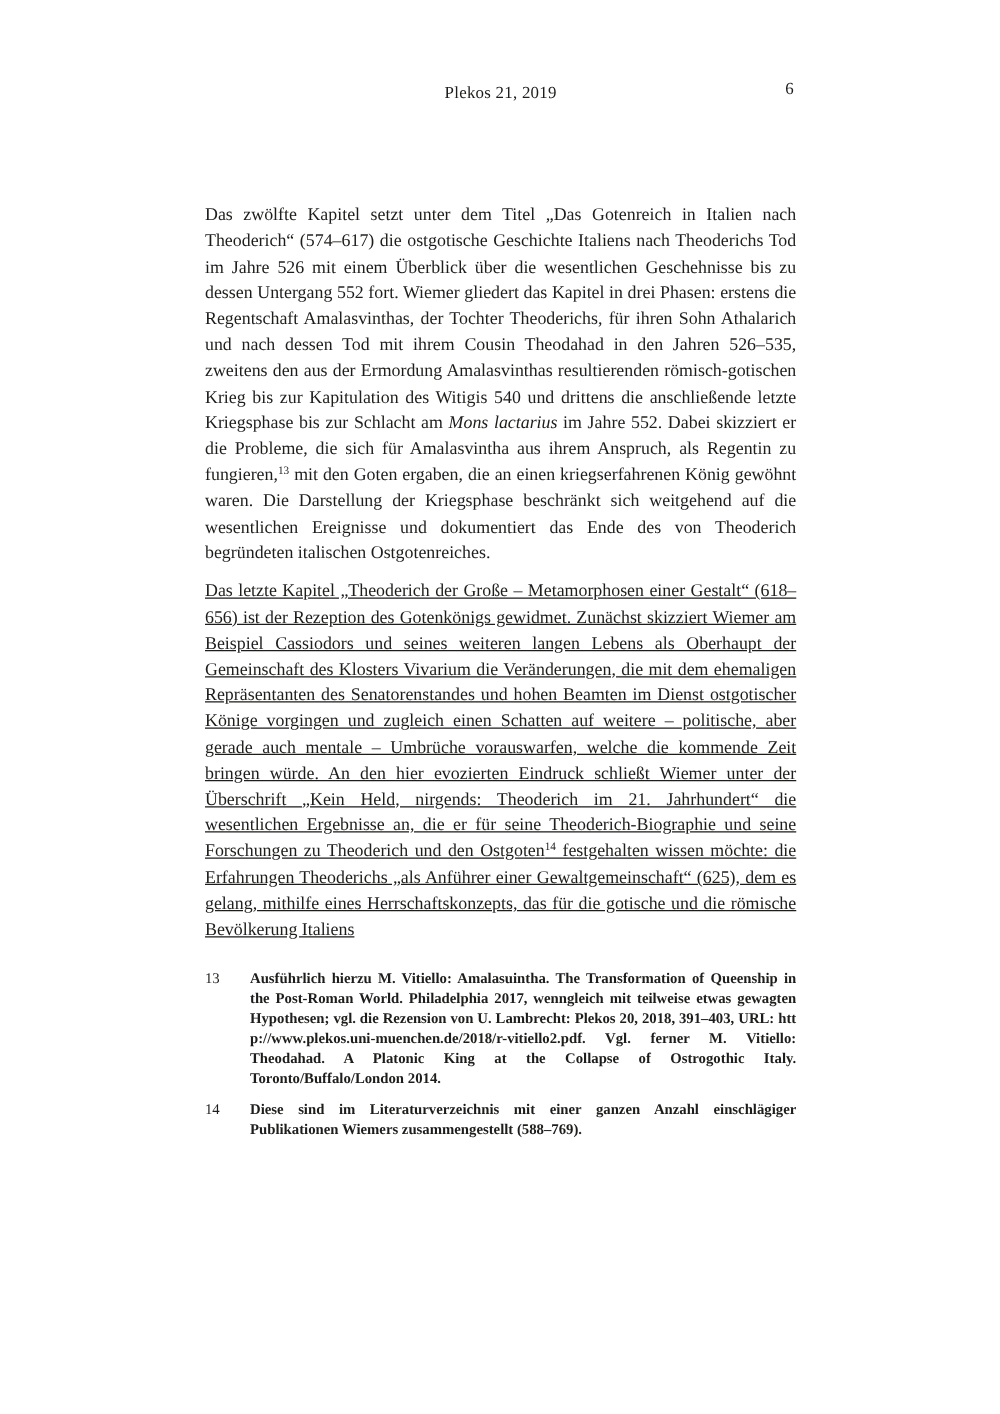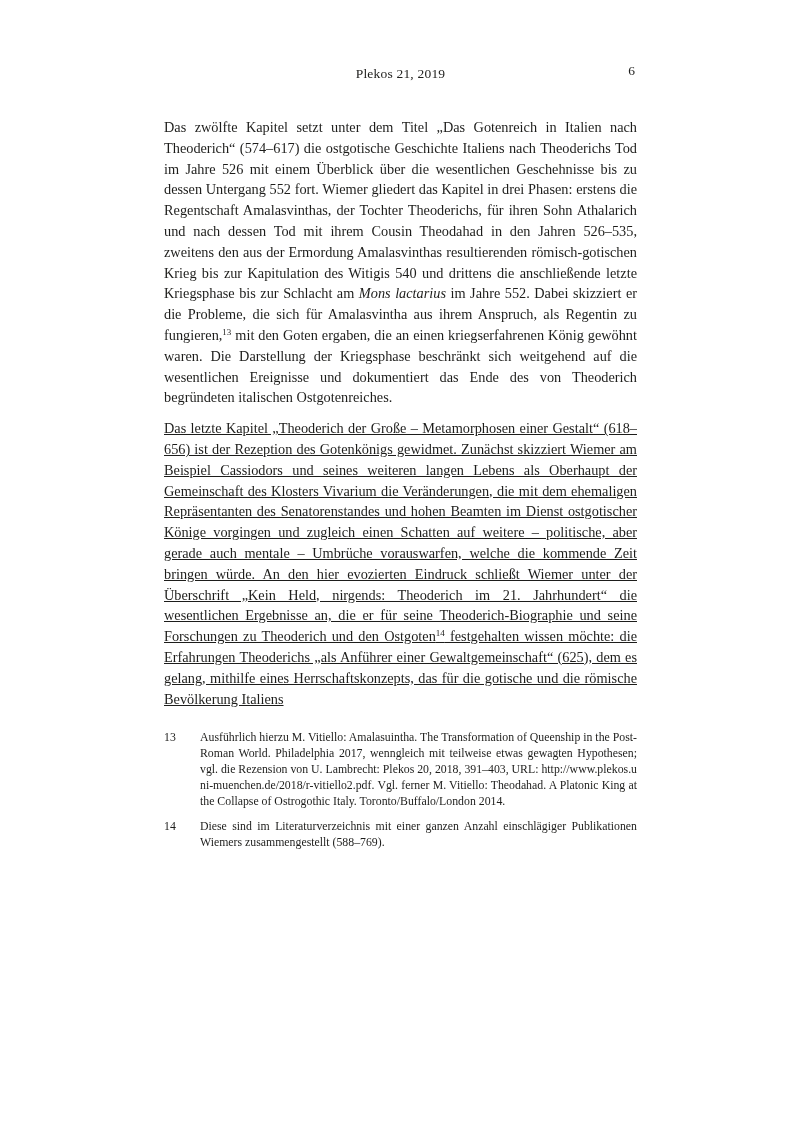--- a/index.html
+++ b/index.html
@@ -25,21 +25,21 @@
     font-size: 13.5px;
   }
   .journal-title { text-align: center; letter-spacing: 0.2px; }
   .page-number {
     position: absolute;
     right: 2px;
     top: -3px;
     font-size: 13.5px;
   }
   .body-text {
-    margin-top: 33px;
+    margin-top: 78px;
     font-size: 14.3px;
     line-height: 20.8px;
     text-align: justify;
     hyphens: auto;
     -webkit-hyphens: auto;
   }
   .para + .para { margin-top: 10px; text-decoration: underline; }
   .it { font-style: italic; }
   sup.fnref {
     font-size: 9px;
@@ -51,21 +51,21 @@
   .footnotes {
     margin-top: 20px;
     font-size: 11.8px;
     line-height: 16px;
     hyphens: auto;
     -webkit-hyphens: auto;
   }
   .footnote { display: flex; }
   .footnote + .footnote { margin-top: 9px; }
   .fn-number { width: 36px; flex: 0 0 36px; }
-  .fn-body { flex: 1; text-align: justify; }
+  .fn-body { flex: 1; text-align: justify; font-weight: bold; }
   .fn-url { color: inherit; text-decoration: none; word-break: break-all; }
 </style>
 </head>
 <body>
 
 <div class="page">
   <div class="content">
 
     <div class="running-head">
       <div class="journal-title">Plekos 21, 2019</div>

